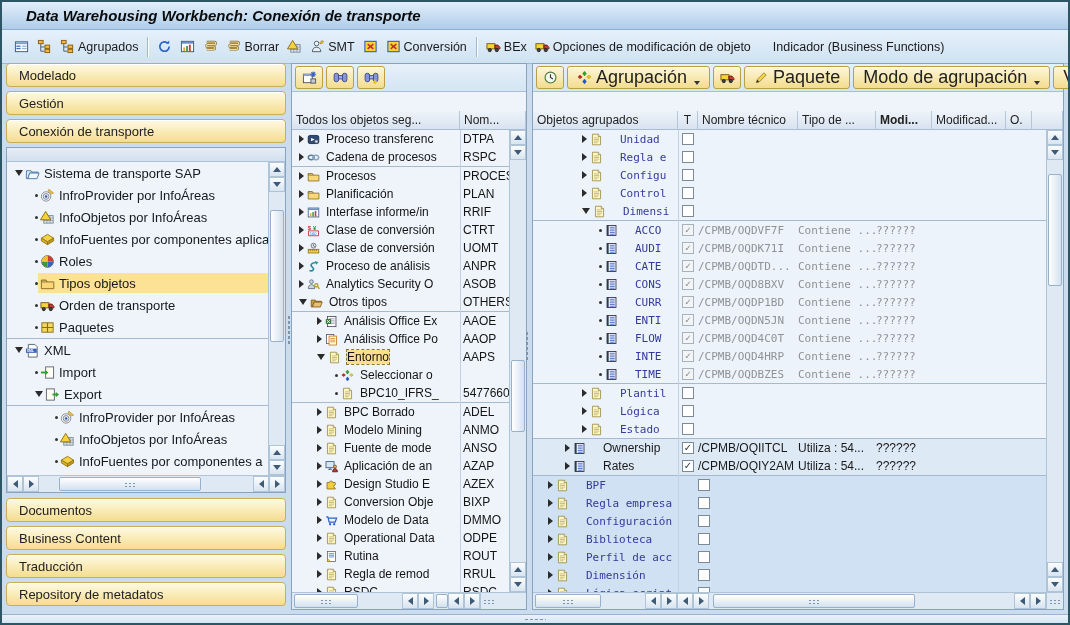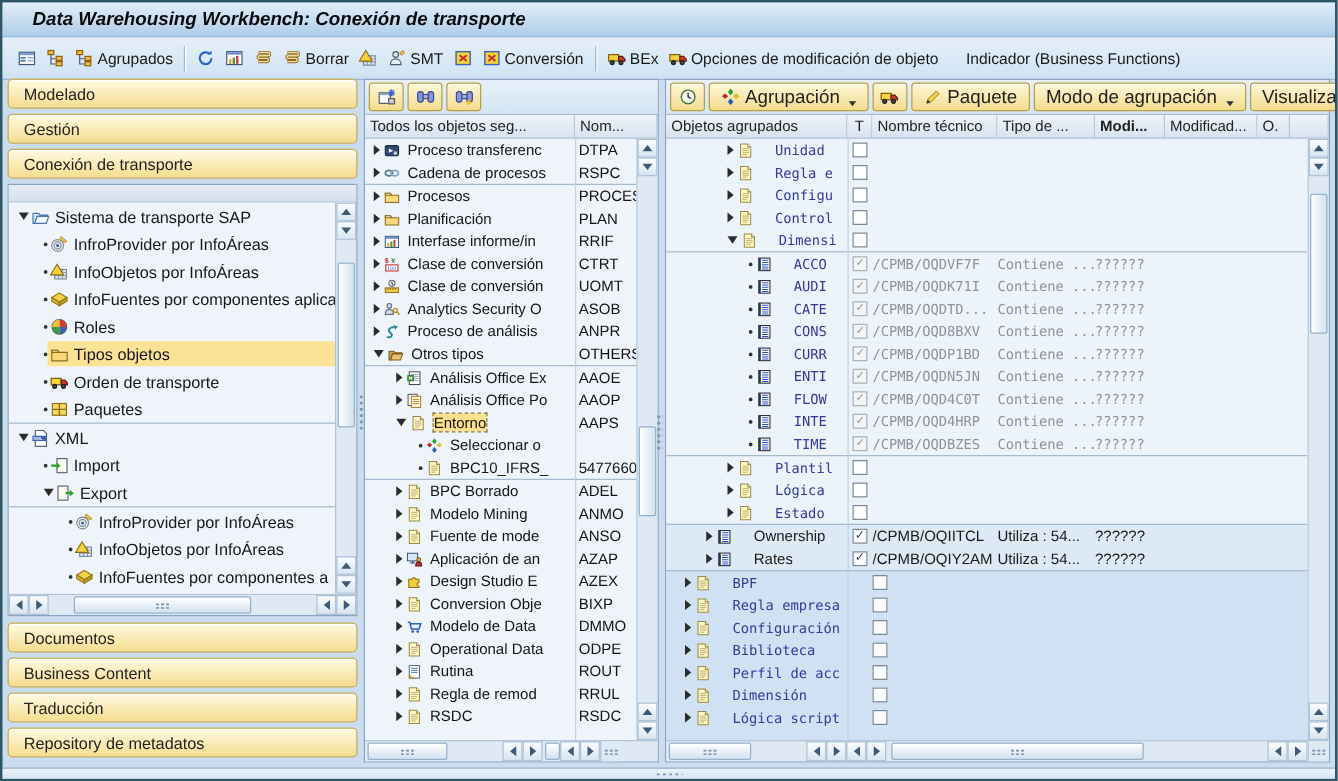--- a/index.html
+++ b/index.html
@@ -36,28 +36,28 @@
   .bul{width:3px;height:3px;background:#333;border-radius:50%;flex:0 0 auto;}
   
   .panel{border:1px solid #87a3bf;background:#eff4fb;display:flex;flex-direction:column;min-height:0;}
   .mid{width:234px;flex:0 0 auto;}
   .rightp{flex:1;min-width:0;}
   .midbar{height:27px;background:linear-gradient(#e6f0fa,#d4e5f3);border-bottom:1px solid #a9bed4;
           display:flex;align-items:center;gap:3px;padding:0 3px;flex:0 0 auto;}
   .ibtn{width:26px;height:21px;border:1px solid #bb9f45;border-radius:3px;background:linear-gradient(#fdf7d8,#f3dc8e);
         display:flex;align-items:center;justify-content:center;box-shadow:inset 0 1px 0 #fff;cursor:default;flex:0 0 auto;}
   .ybtn{height:21px;border:1px solid #bb9f45;border-radius:3px;background:linear-gradient(#fdf7d8,#f3dc8e);
-        display:flex;align-items:center;gap:4px;padding:0 9px;font-size:15px;color:#222;
+        display:flex;align-items:center;gap:4px;padding:0 9px;font-size:18px;color:#222;
         box-shadow:inset 0 1px 0 #fff;cursor:default;white-space:nowrap;flex:0 0 auto;}
   .menu-caret{width:0;height:0;border-top:4px solid #333;border-left:3.5px solid transparent;border-right:3.5px solid transparent;
               margin-left:3px;align-self:flex-end;margin-bottom:3px;}
   .grid-head{display:flex;flex:0 0 auto;}
   .hcell{background:linear-gradient(#eef3f9,#d8e3f0);border-right:1px solid #b4c6da;border-bottom:1px solid #a9bed4;
          font-size:12px;color:#222;display:flex;align-items:center;padding:0 4px;height:19px;box-sizing:border-box;
-         white-space:nowrap;overflow:hidden;flex:0 0 auto;}
+         white-space:nowrap;overflow:hidden;flex:0 0 auto;margin-top:19px;}
   .gridwrap{flex:1;min-height:0;display:flex;overflow:hidden;}
   .colsep{position:absolute;top:0;bottom:0;width:1px;background:#c3d2e2;}
   .mrow{height:18px;display:flex;align-items:center;font-size:12px;color:#141414;white-space:nowrap;}
   .mcol1{width:168px;flex:0 0 auto;display:flex;align-items:center;gap:3px;overflow:hidden;height:100%;}
   .mcol2{flex:1;min-width:0;overflow:hidden;padding-left:3px;}
   .mlbl.sel{background:#fbdf8b;outline:1px dashed #8a7a30;}
   .rrow{height:18px;display:flex;align-items:center;white-space:nowrap;font-family:"DejaVu Sans Mono",monospace;font-size:11px;}
   .rrow .rlbl{color:#333a9c;overflow:hidden;padding-left:11px;}
   .rrow.sans{font-family:"Liberation Sans",sans-serif;font-size:12px;}
   .rrow.sans .rlbl{color:#1a1a1a;}
@@ -567,40 +567,40 @@
                 </svg>
                 <span class="mlbl">Clase de conversión</span>
               </span>
               <span class="mcol2">UOMT</span>
             </div>
             <div class="mrow">
               <span class="mcol1">
                 <span style="width:4px;flex:0 0 auto"></span>
                 <span class="car-r car-sm"></span>
                 <svg class="ic-s" viewBox="0 0 16 16">
+                  <path d="M3 13c4.5 1.5 6.5-2 3.5-4.2S5.5 3 10.5 3.5" fill="none" stroke="#2a8a9a" stroke-width="1.9"></path>
+                  <path d="M9.5 1.2l4.5 1.6-2.6 3z" fill="#2a8a9a"></path>
+                </svg>
+                <span class="mlbl">Proceso de análisis</span>
+              </span>
+              <span class="mcol2">ANPR</span>
+            </div>
+            <div class="mrow">
+              <span class="mcol1">
+                <span style="width:4px;flex:0 0 auto"></span>
+                <span class="car-r car-sm"></span>
+                <svg class="ic-s" viewBox="0 0 16 16">
                   <circle cx="5.5" cy="4.5" r="2.3" fill="#cdd6e0" stroke="#56687a"></circle>
                   <path d="M1.5 13c0-3 1.8-4.8 4-4.8s4 1.8 4 4.8z" fill="#cdd6e0" stroke="#56687a"></path>
                   <circle cx="11.5" cy="9" r="2" fill="none" stroke="#b8901c" stroke-width="1.4"></circle>
                   <path d="M13 10.5l2.5 2.5M14 13.5l1-1" stroke="#b8901c" stroke-width="1.4"></path>
                 </svg>
                 <span class="mlbl">Analytics Security O</span>
               </span>
               <span class="mcol2">ASOB</span>
-            </div>
-            <div class="mrow">
-              <span class="mcol1">
-                <span style="width:4px;flex:0 0 auto"></span>
-                <span class="car-r car-sm"></span>
-                <svg class="ic-s" viewBox="0 0 16 16">
-                  <path d="M3 13c4.5 1.5 6.5-2 3.5-4.2S5.5 3 10.5 3.5" fill="none" stroke="#2a8a9a" stroke-width="1.9"></path>
-                  <path d="M9.5 1.2l4.5 1.6-2.6 3z" fill="#2a8a9a"></path>
-                </svg>
-                <span class="mlbl">Proceso de análisis</span>
-              </span>
-              <span class="mcol2">ANPR</span>
             </div>
             <div class="mrow">
               <span class="mcol1">
                 <span style="width:4px;flex:0 0 auto"></span>
                 <span class="car-d car-sm"></span>
                 <svg class="ic-s" viewBox="0 0 16 16">
                   <path d="M1.5 5h5l1 1.5h6.5v1H5l-2 6H1.5z" fill="#c8a050" stroke="#7a5a18"></path>
                   <path d="M5 7.5h10L12.8 13.5H3z" fill="#e8c070" stroke="#7a5a18"></path>
                 </svg>
                 <span class="mlbl">Otros tipos</span>

